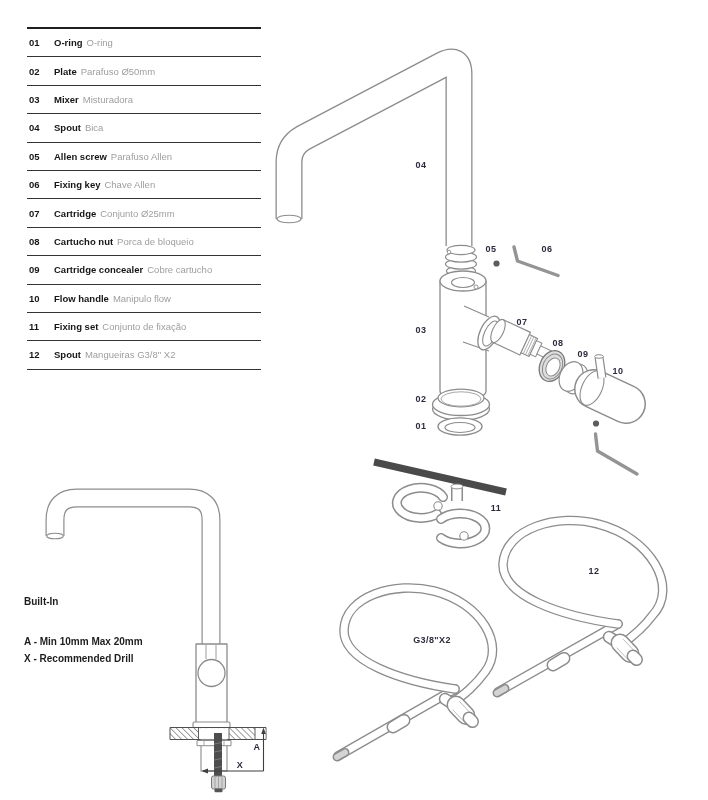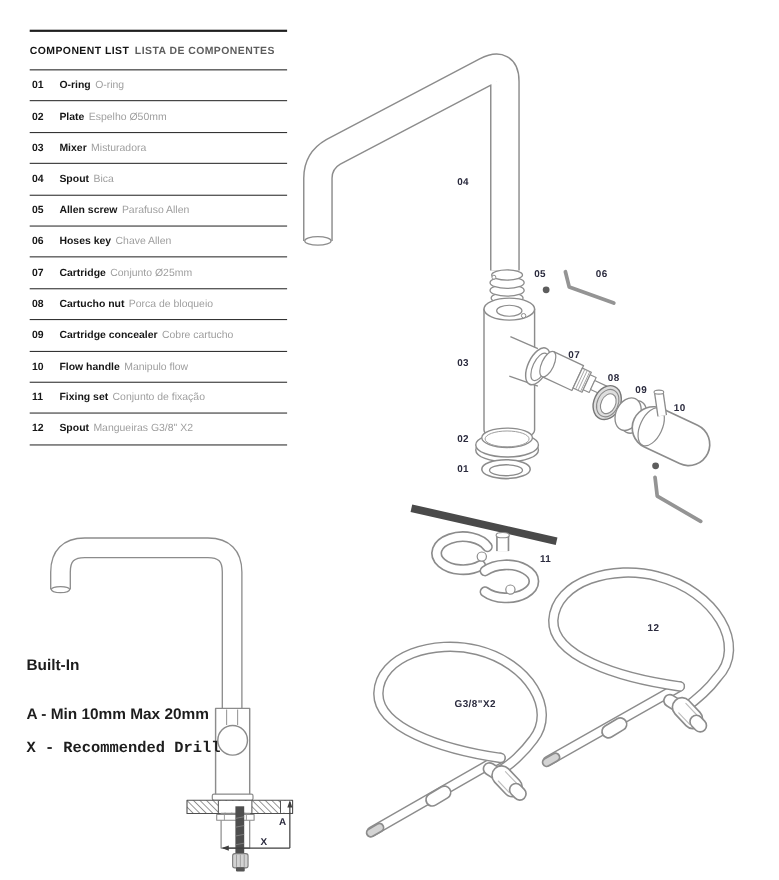--- a/index.html
+++ b/index.html
@@ -26,25 +26,25 @@
   .row-name { font-weight: bold; color: #161616; }
   .row-alt { color: #9e9e9e; margin-left: 4px; }
 
   
   .dlabel {
     position: absolute; transform: translate(-50%, -50%);
     font-size: 9px; font-weight: bold; color: #2b2b3e; letter-spacing: .4px; white-space: nowrap;
   }
 
   
-  .builtin { position: absolute; left: 24px; top: 595px; width: 190px; font-size: 14px; line-height: 1.3; }
+  .builtin { position: absolute; left: 24px; top: 595px; width: 190px; font-size: 10px; line-height: 1.3; }
   .b-title { font-weight: bold; color: #1d1d1d; }
   .b-sub   { color: #9b9b9b; }
   .b-dim-a { margin-top: 27px; font-weight: bold; color: #1d1d1d; }
-  .b-dim-x { margin-top: 14px;  font-weight: bold; color: #1d1d1d; font-family: Liberation Mono, monospace; }
+  .b-dim-x { margin-top: 4px;  font-weight: bold; color: #1d1d1d; }
 </style>
 </head>
 <body>
 
 <div class="page">
 
   <svg class="canvas" width="708" height="800" viewBox="0 0 708 800">
     <defs>
       <pattern id="hatch" patternUnits="userSpaceOnUse" width="4.2" height="4.2" patternTransform="rotate(-45)">
         <rect width="4.2" height="4.2" fill="#ffffff"></rect>
@@ -200,52 +200,48 @@
       <g>
         <path d="M 263.5 729 L 263.5 771" stroke="#3e3e3e" stroke-width="1.1"></path>
         <polygon points="263.5,727.5 261.2,734 265.8,734" fill="#3e3e3e"></polygon>
         <path d="M 203 771 L 263.5 771" stroke="#3e3e3e" stroke-width="1.1"></path>
         <polygon points="201.5,771 208,768.6 208,773.4" fill="#3e3e3e"></polygon>
       </g>
     </g>
   </svg>
 
   <div class="list">
-    <div class="list-header">
-      <span class="lh-en">COMPONENT LIST</span>
-      <span class="lh-pt">LISTA DE COMPONENTES</span>
-    </div>
     <div class="row">
         <span class="row-num">01</span>
         <span class="row-name">O-ring</span>
         <span class="row-alt">O-ring</span>
       </div>
     <div class="row">
         <span class="row-num">02</span>
         <span class="row-name">Plate</span>
-        <span class="row-alt">Espelho Ø50mm</span>
+        <span class="row-alt">Parafuso Ø50mm</span>
       </div>
     <div class="row">
         <span class="row-num">03</span>
         <span class="row-name">Mixer</span>
         <span class="row-alt">Misturadora</span>
       </div>
     <div class="row">
         <span class="row-num">04</span>
         <span class="row-name">Spout</span>
         <span class="row-alt">Bica</span>
       </div>
     <div class="row">
         <span class="row-num">05</span>
         <span class="row-name">Allen screw</span>
         <span class="row-alt">Parafuso Allen</span>
       </div>
     <div class="row">
         <span class="row-num">06</span>
-        <span class="row-name">Hoses key</span>
+        <span class="row-name">Fixing key</span>
         <span class="row-alt">Chave Allen</span>
       </div>
     <div class="row">
         <span class="row-num">07</span>
         <span class="row-name">Cartridge</span>
         <span class="row-alt">Conjunto Ø25mm</span>
       </div>
     <div class="row">
         <span class="row-num">08</span>
         <span class="row-name">Cartucho nut</span>

